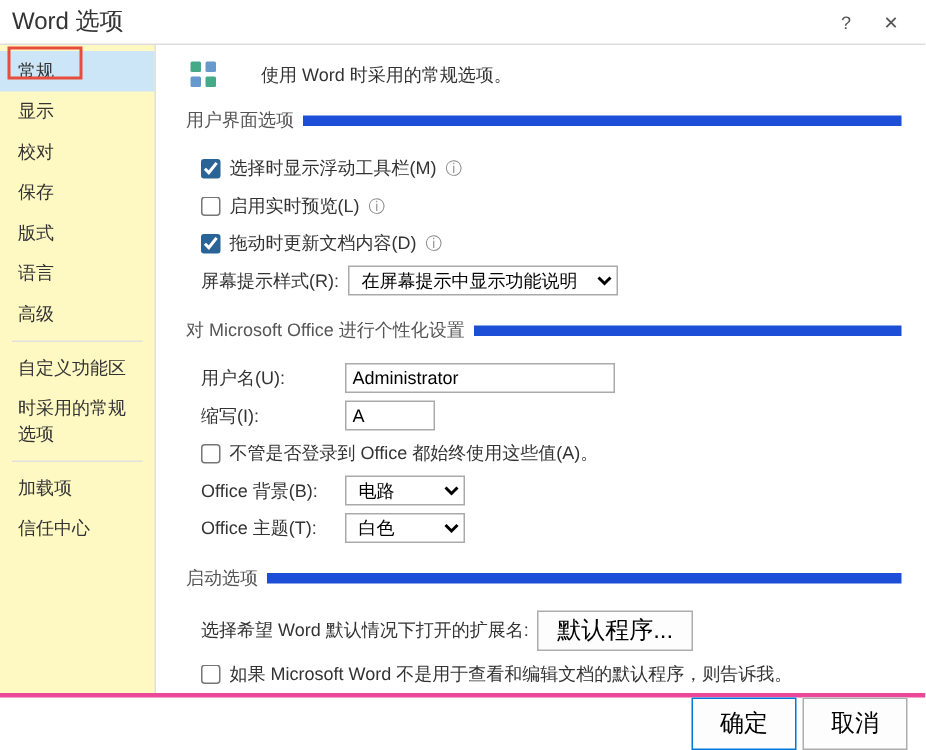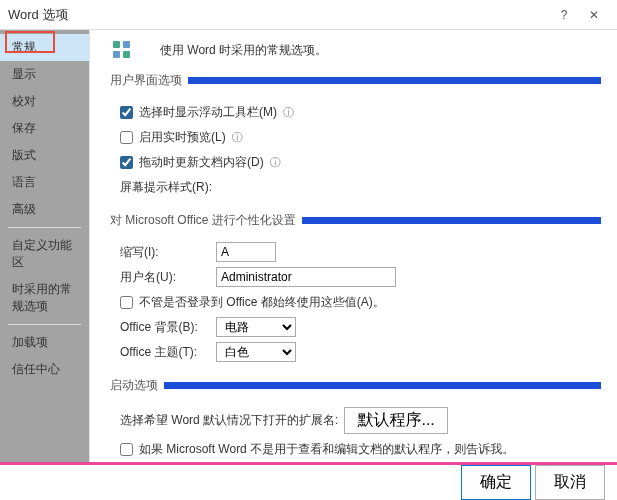--- a/index.html
+++ b/index.html
@@ -1,21 +1,21 @@
 <!DOCTYPE html>
 <html><head>
 <meta charset="utf-8">
 <style>
 * { box-sizing: border-box; margin: 0; padding: 0; }
 body { font-family: "Microsoft YaHei", "Segoe UI", sans-serif; font-size: 12px; color: #333; background: #fff; width: 617px; height: 500px; overflow: hidden; }
 .titlebar { height: 30px; display: flex; align-items: center; padding: 0 8px; border-bottom: 1px solid #ddd; }
-.titlebar .title { flex: 1; font-size: 13px; }
+.titlebar .title { flex: 1; font-size: 16px; }
 .titlebar .win-btn { width: 30px; height: 30px; display: flex; align-items: center; justify-content: center; color: #555; cursor: pointer; }
 .main { display: flex; height: 432px; }
-.sidebar { width: 90px; border-right: 1px solid #e0e0e0; padding-top: 4px; background: #a3a3a3; }
+.sidebar { width: 104px; border-right: 1px solid #e0e0e0; padding-top: 4px; background: #fef9c3; }
 .sidebar-item { padding: 5px 12px; cursor: pointer; font-size: 12px; }
 .sidebar-item.selected { background: #cde6f7; }
 .sidebar-sep { height: 1px; background: #e0e0e0; margin: 4px 8px; }
 .content { flex: 1; padding: 8px 16px 8px 20px; overflow-y: auto; }
 .header-row { display: flex; align-items: center; gap: 26px; margin-bottom: 10px; }
 .header-icon { width: 24px; height: 24px; }
 fieldset { border: none; border-top: 7px solid #1d4ed8; margin: 8px 0 10px 0; padding: 8px 0 0 0; }
 legend { padding: 0 6px 0 0; color: #555; font-size: 12px; }
 .row { display: flex; align-items: center; margin: 5px 0 5px 10px; gap: 6px; min-height: 20px; }
 .row label { cursor: pointer; }
@@ -83,32 +83,35 @@
         <label>启用实时预览(L)</label>
         <span class="info-icon">ⓘ</span>
       </div>
       <div class="row">
         <input type="checkbox" checked="" style="">
         <label>拖动时更新文档内容(D)</label>
         <span class="info-icon">ⓘ</span>
       </div>
       <div class="row">
         <span class="lbl">屏幕提示样式(R):</span>
+        <select class="wide-select">
+          <option>在屏幕提示中显示功能说明</option>
+        </select>
       </div>
     </fieldset>
 
     <fieldset>
       <legend>对 Microsoft Office 进行个性化设置</legend>
       <div class="row">
+        <span class="lbl">用户名(U):</span>
+        <input type="text" value="Administrator" style="">
+      </div>
+      <div class="row">
         <span class="lbl">缩写(I):</span>
         <input type="text" style="width: 60px;" value="A">
-      </div>
-      <div class="row">
-        <span class="lbl">用户名(U):</span>
-        <input type="text" value="Administrator" style="">
       </div>
       <div class="row">
         <input type="checkbox" style="">
         <label>不管是否登录到 Office 都始终使用这些值(A)。</label>
       </div>
       <div class="row">
         <span class="lbl">Office 背景(B):</span>
         <select>
           <option>电路</option>
         </select>

